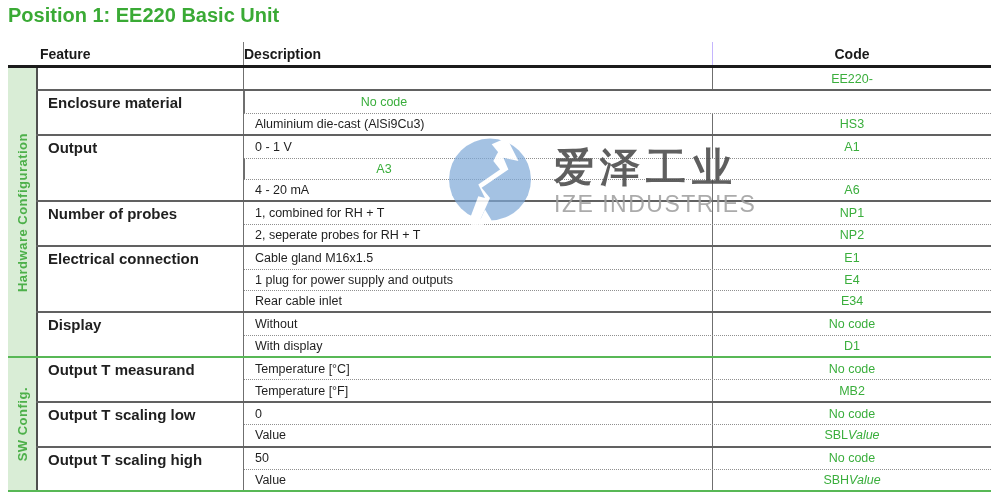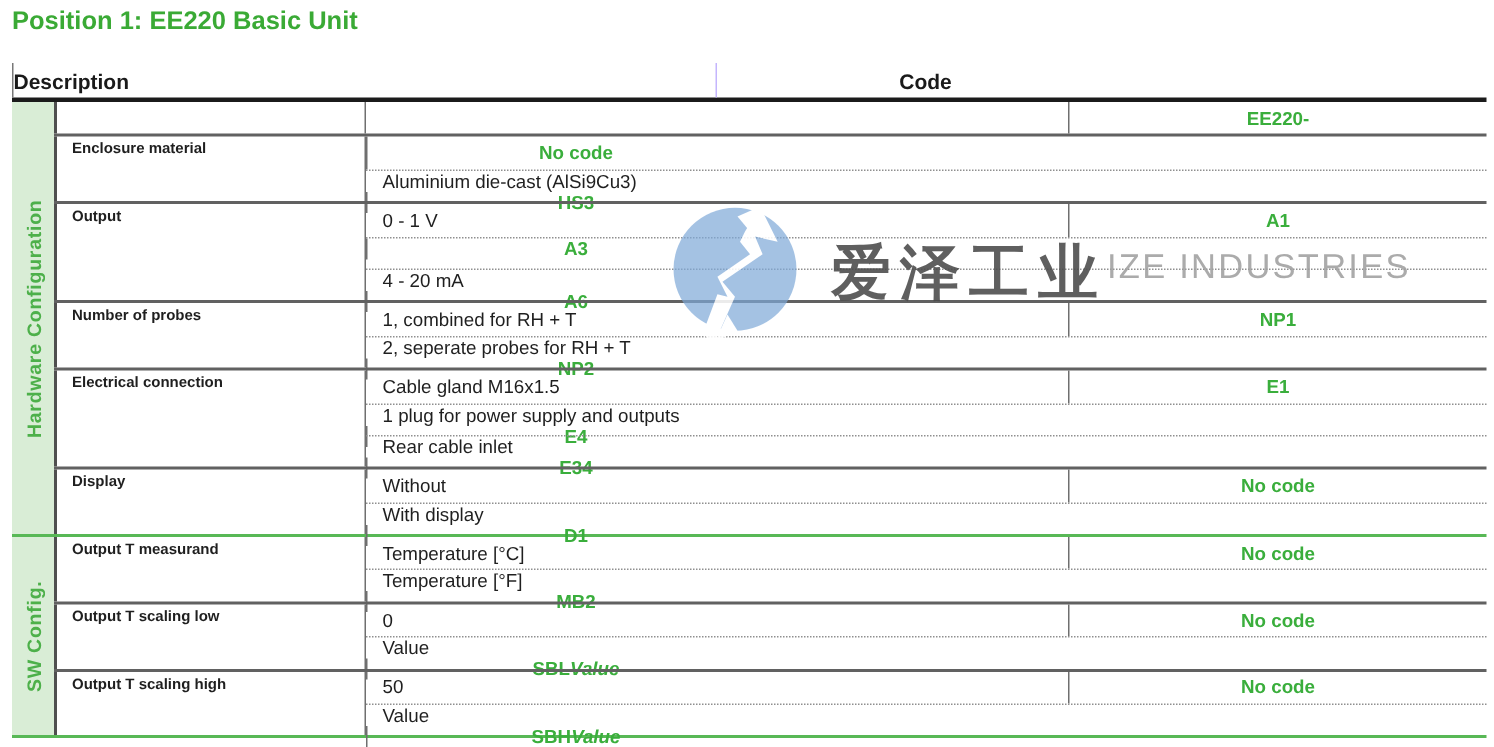--- a/index.html
+++ b/index.html
@@ -1,21 +1,21 @@
 <!DOCTYPE html>
 <html><head>
 <meta charset="utf-8">
 <style>
   * { margin:0; padding:0; box-sizing:border-box; }
   body { background:#ffffff; font-family:"Liberation Sans", sans-serif; }
   .page { position:relative; width:996px; height:498px; background:#ffffff; overflow:hidden; }
 
   .page-title {
     position:absolute; left:8px; top:4px;
-    font-size:17px; font-weight:bold; color:#3aaa35;
+    font-size:20px; font-weight:bold; color:#3aaa35;
   }
 
   .cfg-table { position:absolute; left:8px; top:42px; width:983px; }
 
   
   .thead { display:flex; height:26px; border-bottom:3px solid #1b1b1b; align-items:center; }
   .th { font-size:14px; font-weight:bold; color:#1a1a1a; height:100%; display:flex; align-items:center; }
   .th-feature { width:235px; padding-left:32px; }
   .th-desc { width:469px; border-left:1px solid #787878; }
   .th-code { width:279px; border-left:1px solid #c4b5fd; justify-content:center; }
@@ -29,48 +29,49 @@
     writing-mode:vertical-rl; transform:rotate(180deg);
     font-size:13px; font-weight:bold; color:#4db04a; letter-spacing:.5px; white-space:nowrap;
   }
 
   .groups { flex:1; display:flex; flex-direction:column; }
   .group { display:flex; }
   .group-sep { border-top:2px solid #616161; }
 
   .feature-cell {
     width:207px; border-left:2px solid #4f4f4f;
-    padding:3px 4px 0 10px; font-size:10px; font-weight:bold; color:#1f1f1f;
+    padding:3px 4px 0 10px; font-size:15px; font-weight:bold; color:#1f1f1f;
   }
   .options { flex:1; display:flex; flex-direction:column; border-left:1px solid #6f6f6f; }
   .opt-row { display:flex; height:21.4px; }
-  .opt-row.dotted { border-top:1px dotted #8f8f8f;flex-direction:column; }
+  .opt-row.dotted { border-top:1px dotted #8f8f8f; }
   .desc-cell { flex:1; display:flex; align-items:center; padding-left:11px; font-size:12.5px; color:#1f1f1f; }
   .code-cell {
     width:279px; border-left:1px solid #6f6f6f;
     display:flex; align-items:center; justify-content:center;
-    font-size:12.5px; font-weight:bold; color:#3aae3c;
+    font-size:12.5px; font-weight:normal; color:#3aae3c;
   }
   .code-cell i { font-style:italic; }
 
   
   .watermark { position:absolute; left:448px; top:136px; display:flex; align-items:center; gap:22px; opacity:.88; pointer-events:none; }
-  .wm-text { display:flex; }
+  .wm-text { display:flex; flex-direction:column; }
   .wm-cn { font-size:40px; font-weight:bold; color:#4a4a4a; line-height:1.05; letter-spacing:6px; }
   .wm-en { font-size:23px; color:#a0a0a0; letter-spacing:1.5px; margin-top:3px;text-align:center; }
 </style>
 </head>
 <body>
 
 <div class="page">
 
   <div class="page-title">Position 1: EE220 Basic Unit</div>
 
   <div class="cfg-table">
     <div class="thead">
+      <div class="th th-feature">Feature</div>
       <div class="th th-desc">Description</div>
       <div class="th th-code">Code</div>
     </div>
     <div id="table-body">
         <div class="section">
           <div class="sidebar-band">
             <div class="sidebar-label">Hardware Configuration</div>
           </div>
           <div class="groups">
             <div class="group">

